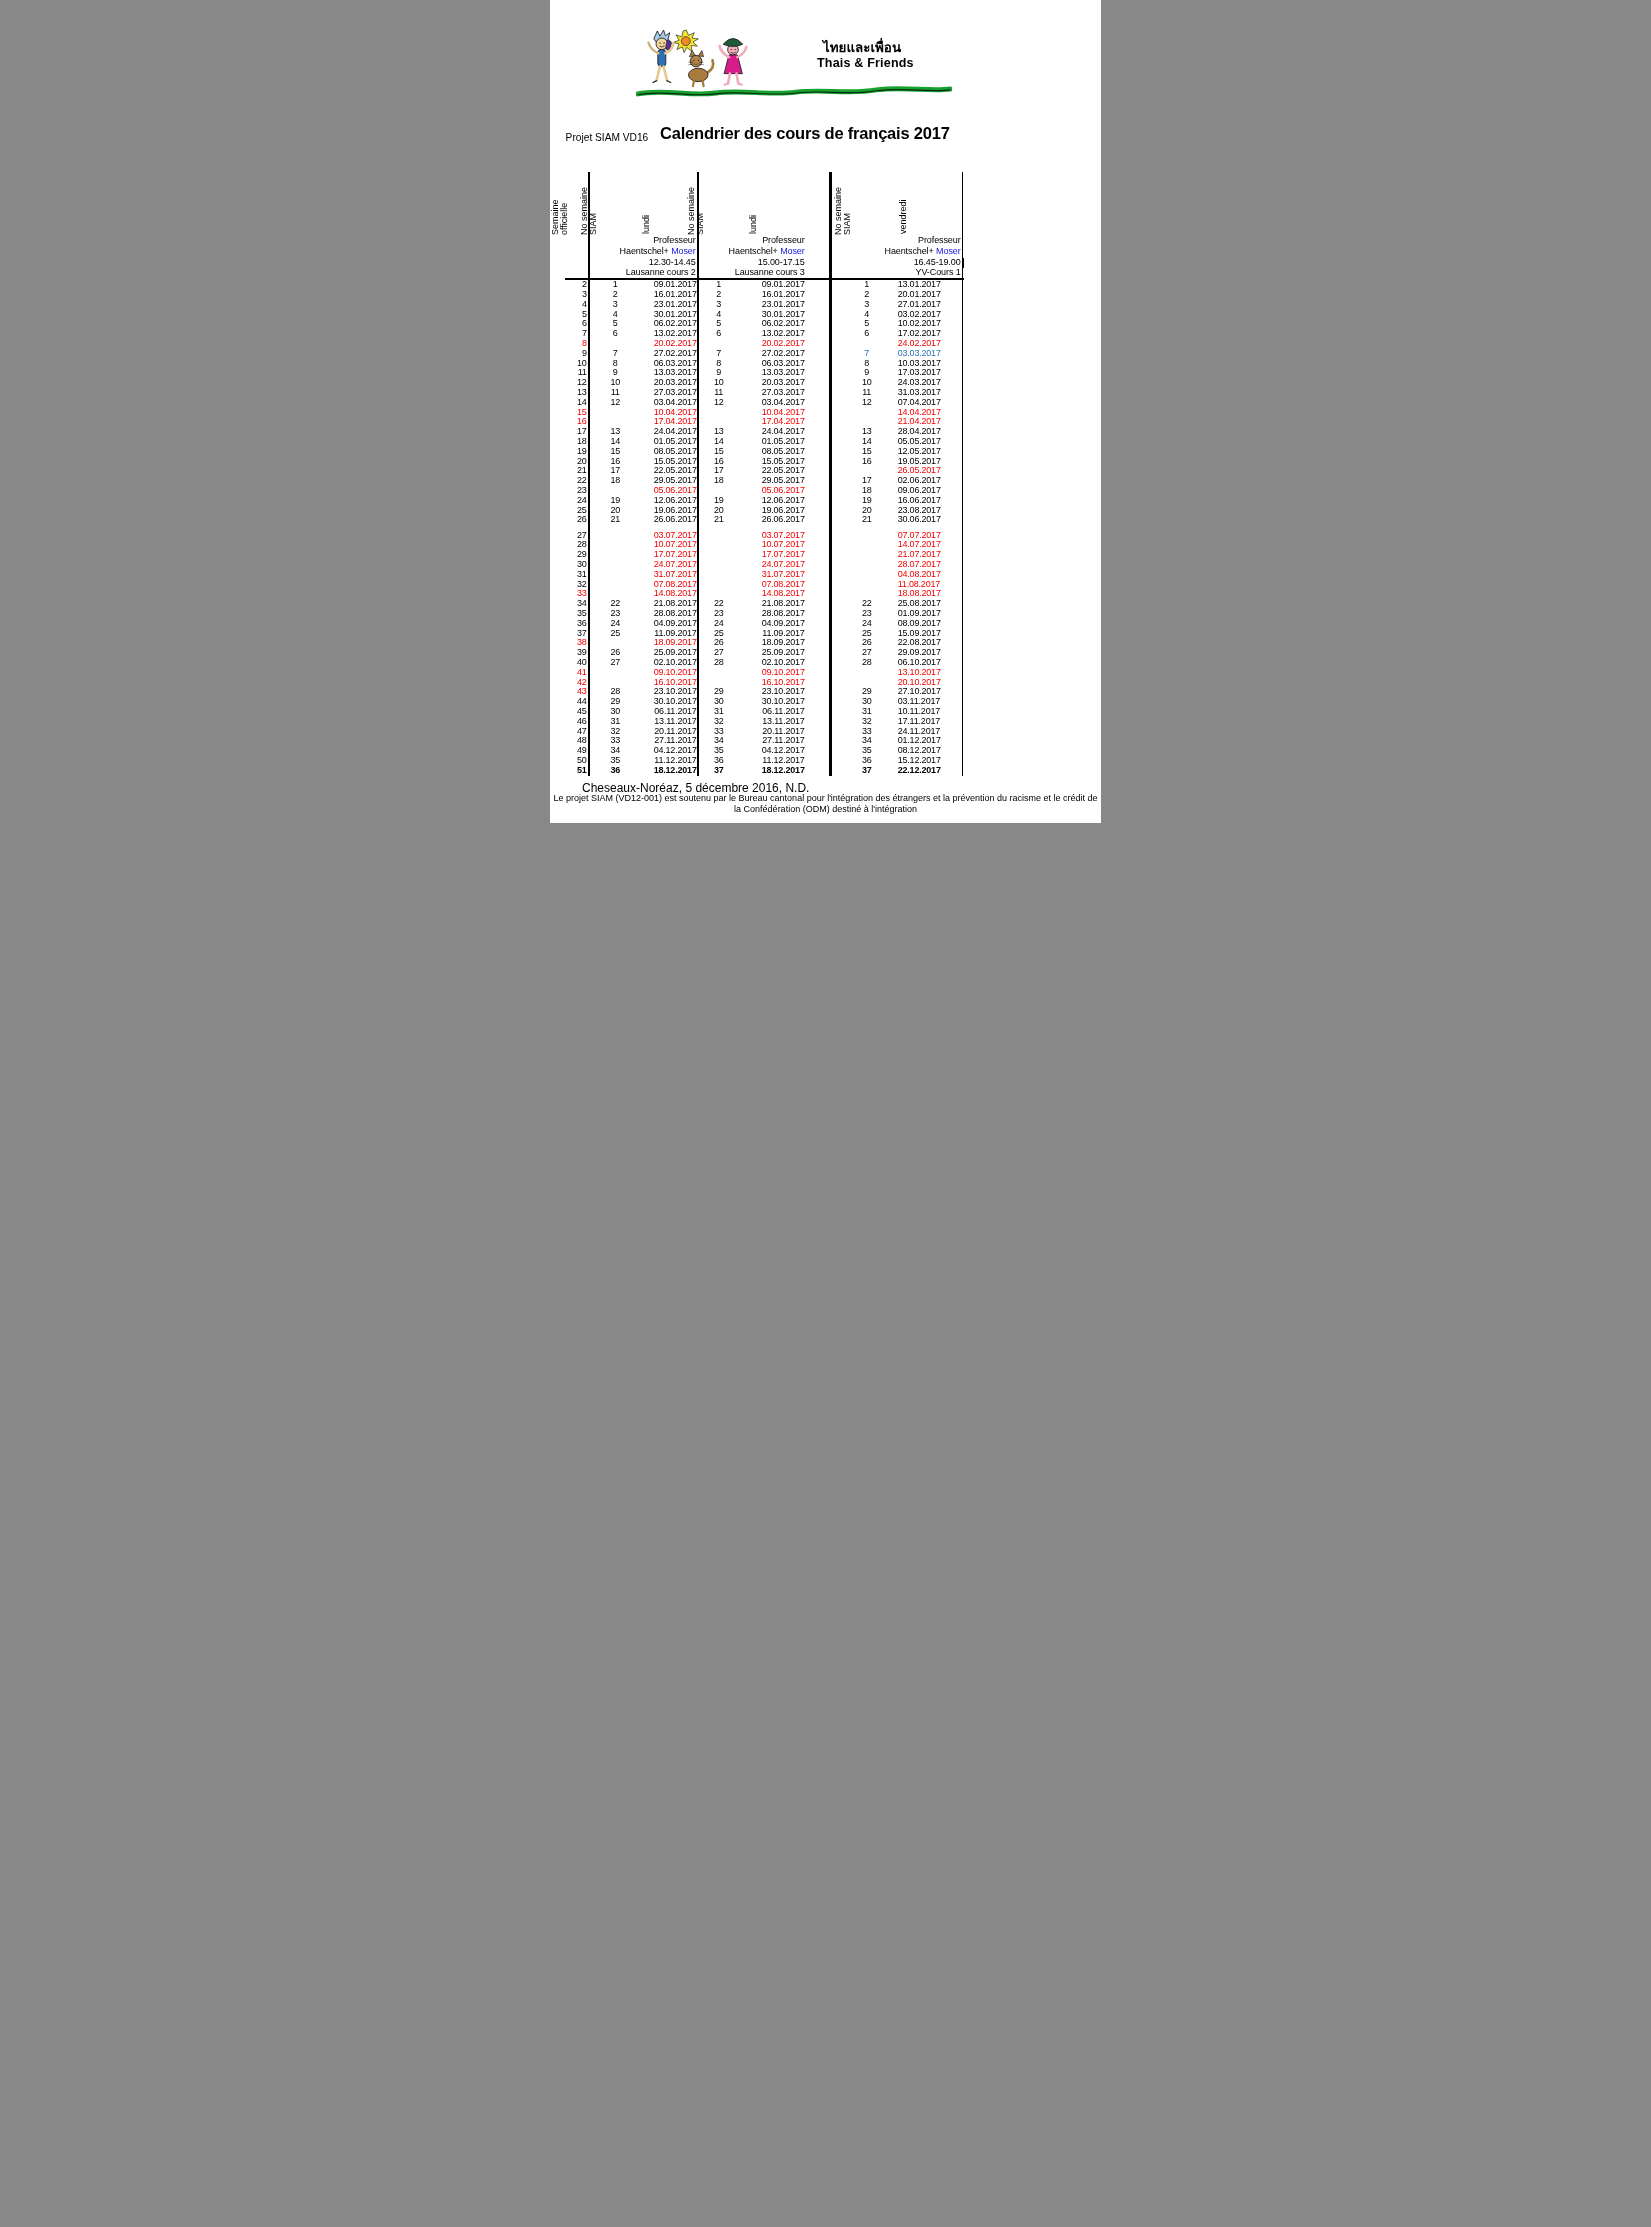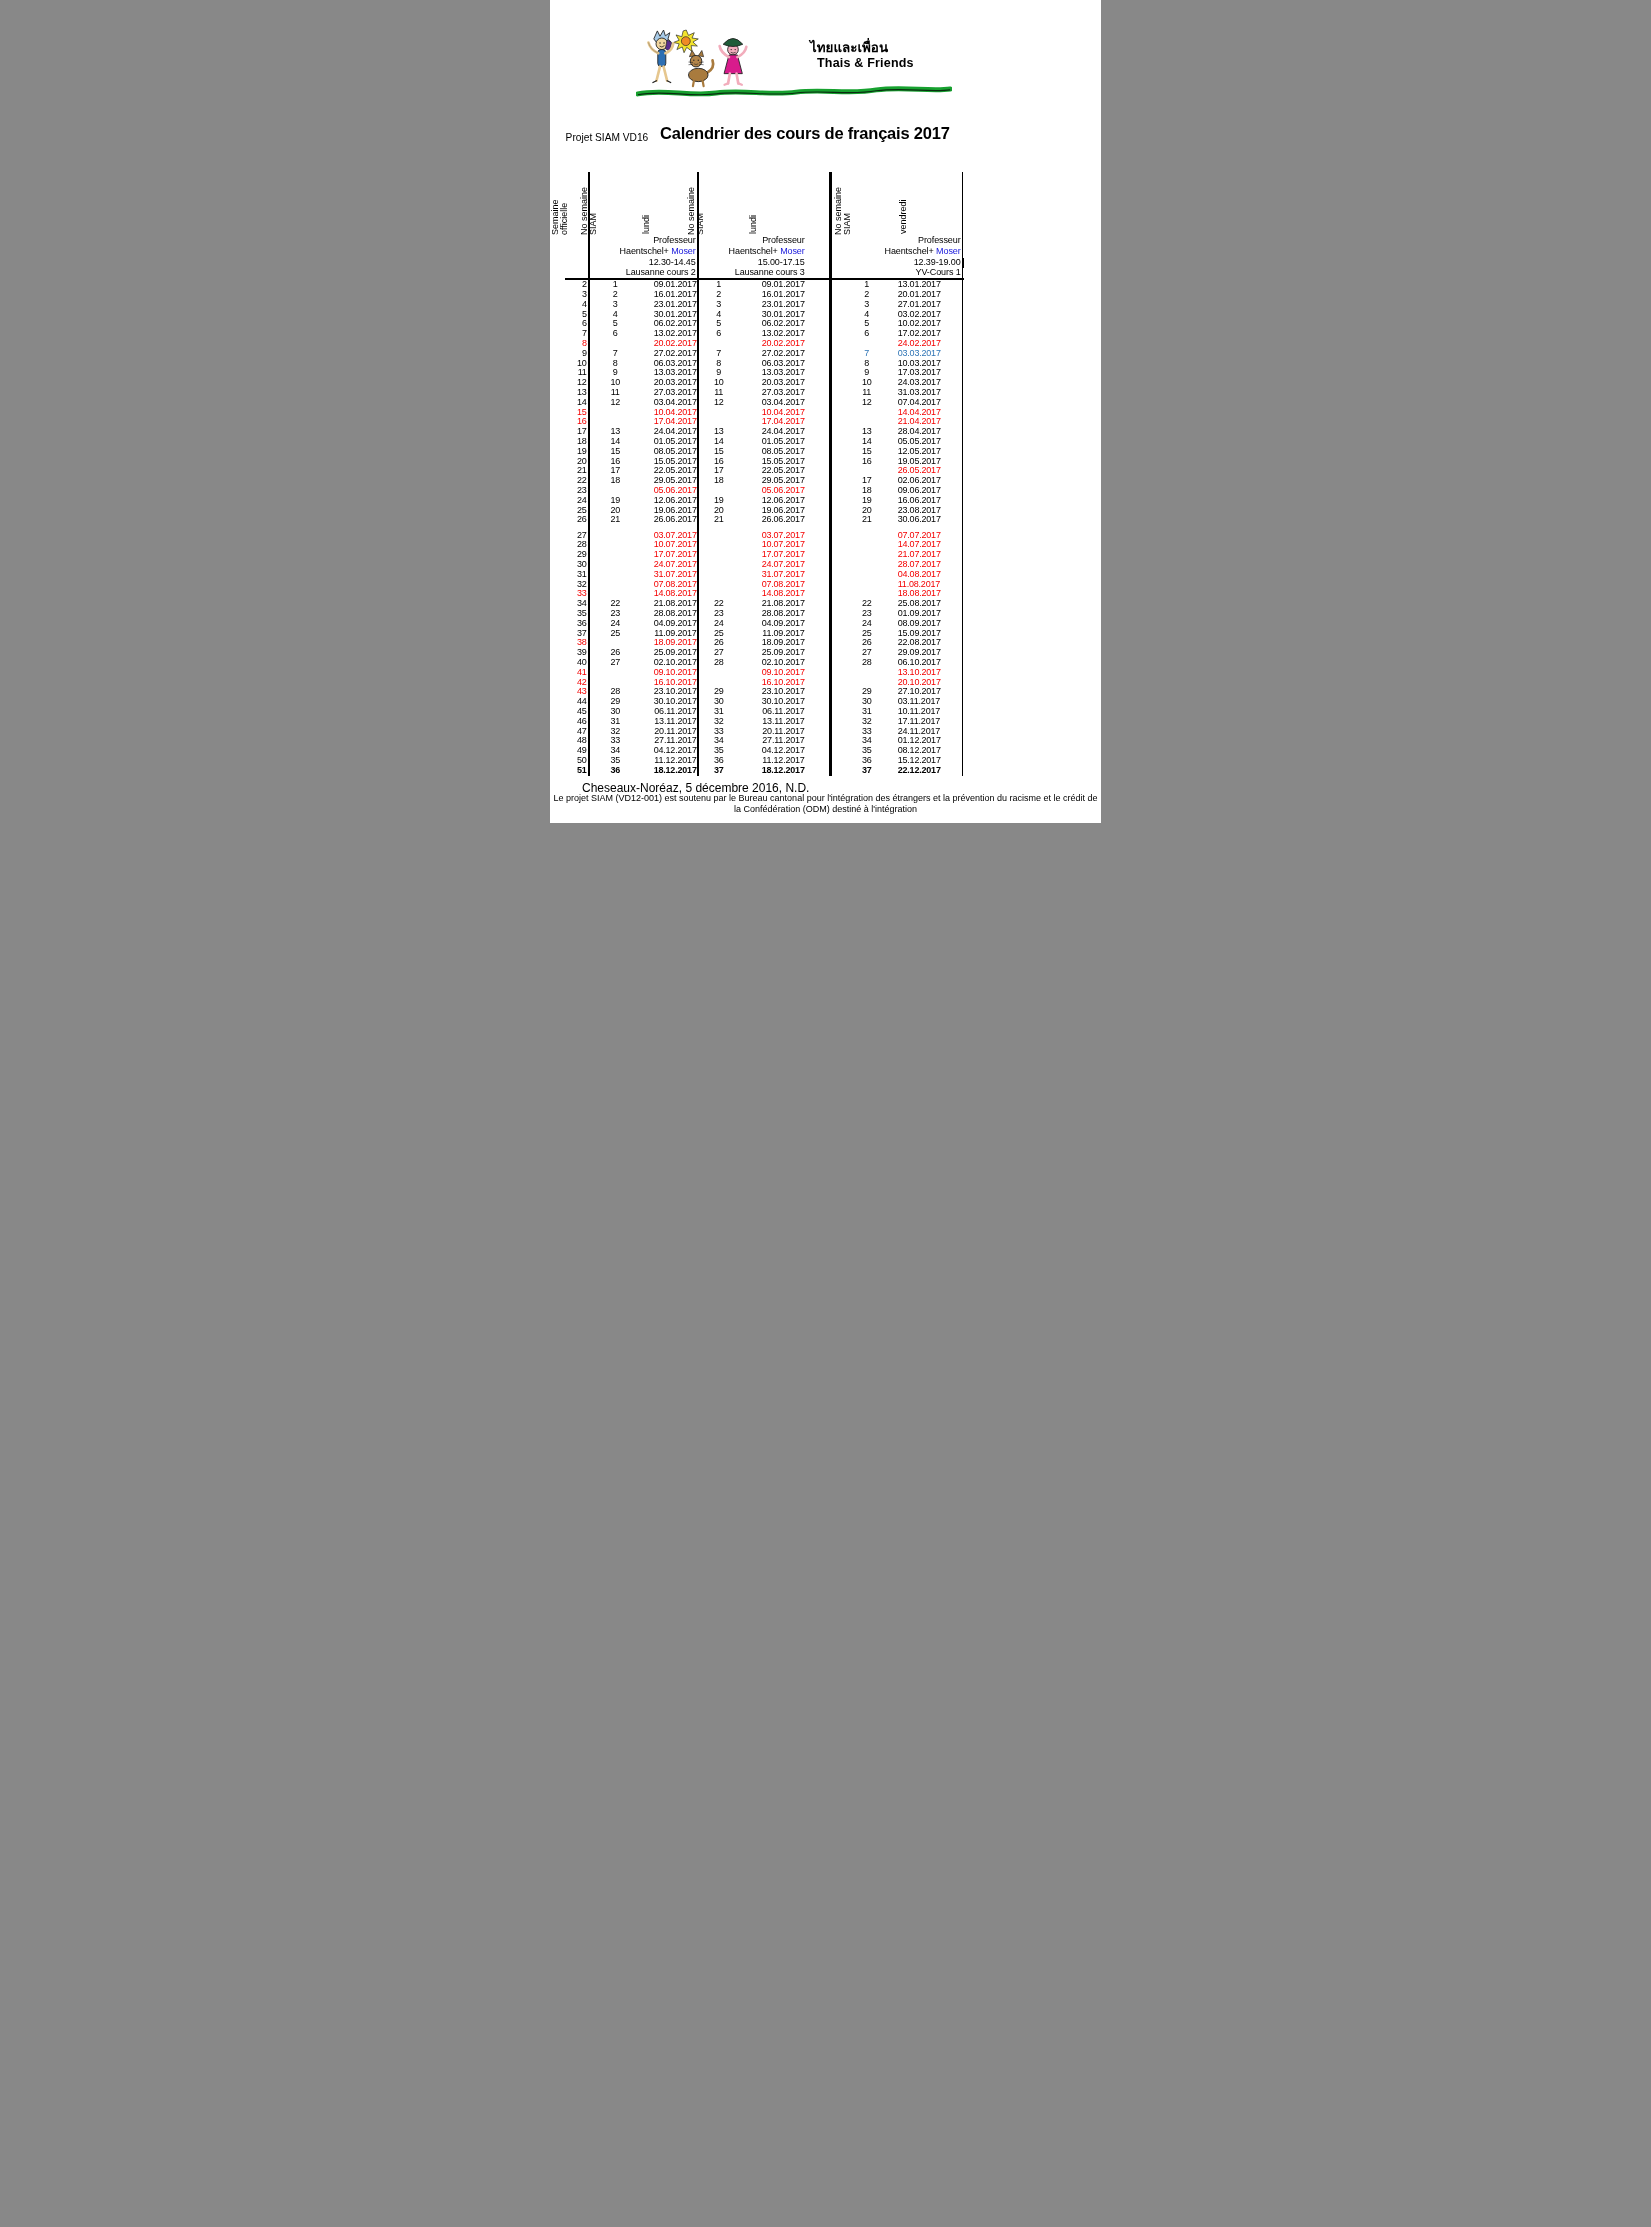--- a/index.html
+++ b/index.html
@@ -4,21 +4,21 @@
 <style>
   html,body { margin:0; padding:0; background:#888; }
   .page {
     position:relative; width:551px; height:823px; margin:0 auto;
     background:#ffffff; overflow:hidden;
     font-family:"Liberation Sans", sans-serif; color:#000;
   }
 
   
   .logo-draw { position:absolute; left:94px; top:28.5px; }
-  .thai { position:absolute; left:260px; top:37px; font-size:13.4px; font-weight:600; }
+  .thai { position:absolute; left:273px; top:37px; font-size:13.4px; font-weight:600; }
   .latin { position:absolute; left:267px; top:56px; font-size:12.5px; font-weight:600; letter-spacing:0.2px; }
   .greenline { position:absolute; left:86px; top:85px; }
 
   
   .project { position:absolute; left:15.6px; top:132px; font-size:10.2px; }
   .title { position:absolute; left:110px; top:124px; font-size:16.5px; font-weight:bold; letter-spacing:-0.2px; margin:0; }
 
   
   .table { position:absolute; left:14.7px; top:172px; width:399px; height:604px; font-size:9px; }
   .vline { position:absolute; top:0; height:604px; background:#000; }
@@ -172,21 +172,21 @@
         <div>No semaine</div>
           <div>SIAM</div>
       </div>
       <div class="vtext" style="left:343px; top:53px;">
         <div>vendredi</div>
       </div>
       <div class="hl hp">Professeur</div>
       <div class="hl hn">
         <span>Haentschel+</span> <span class="blue">Moser</span>
       </div>
-      <div class="hl ht">12.39-19.00</div>
+      <div class="hl ht">16.45-19.00</div>
       <div class="hl hlo">YV-Cours 1</div>
     </div>
 
     <div id="tbody">
         <div class="row" style="top: 108px;">
           <span class="cw c-k">2</span>
           <span class="cs1 c-k">1</span>
           <span class="cd1 c-k">09.01.2017</span>
           <span class="cs2 c-k">1</span>
           <span class="cd2 c-k">09.01.2017</span>

